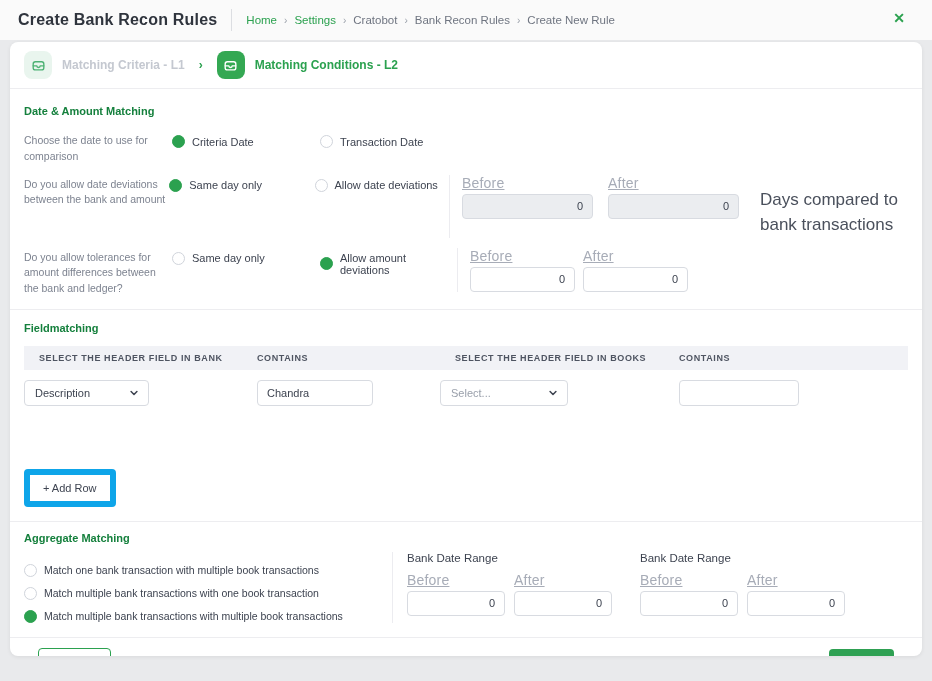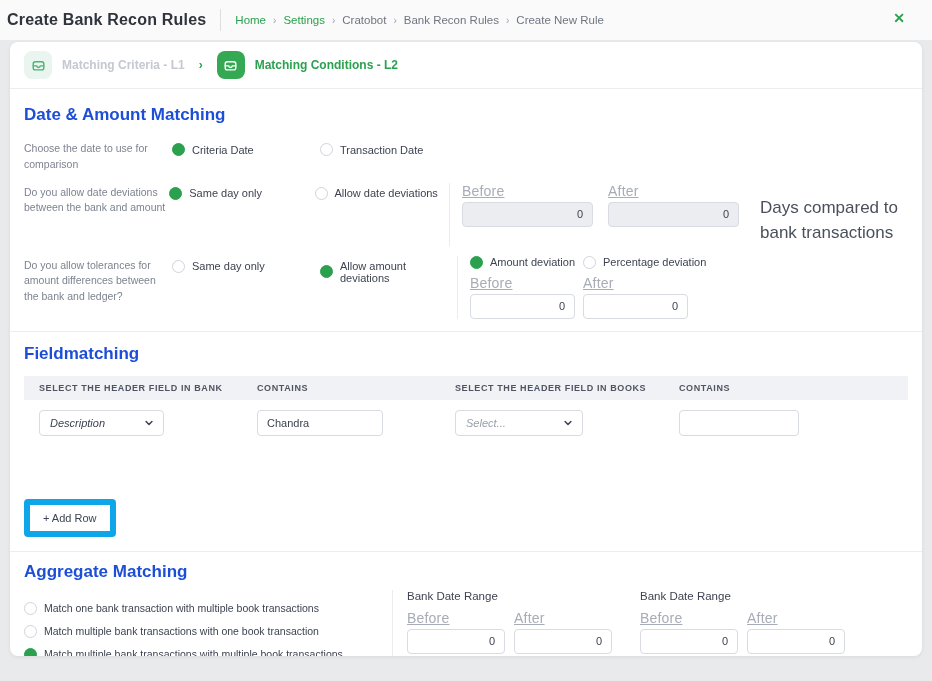--- a/index.html
+++ b/index.html
@@ -4,21 +4,21 @@
 <style>
   * { box-sizing: border-box; margin: 0; padding: 0; }
   html,body { width: 932px; height: 681px; }
   body {
     background: #e9eaec;
     font-family: "Liberation Sans", sans-serif;
     overflow: hidden;
     -webkit-font-smoothing: antialiased;
   }
   
-  .topbar { height: 40px; background: #fafafa; display: flex; align-items: center; padding-left: 7px; position: relative; }
+  .topbar { height: 40px; background: #fafafa; display: flex; align-items: center; padding-left: 18px; position: relative; }
   .page-title { font-size: 16px; font-weight: 700; color: #2f343d; letter-spacing: .2px; }
   .vsep { width: 1px; height: 22px; background: #dcdee2; margin: 0 14px; }
   .crumbs { display: flex; align-items: center; gap: 7px; font-size: 11.5px; }
   .crumb { color: #6f7581; }
   .crumb.link { color: #2ba14f; cursor: pointer; }
   .crumb-sep { color: #9aa0aa; font-size: 10px; }
   .close-btn { position: absolute; right: 27px; top: 11px; color: #2ba14f; font-size: 14px; font-weight: 700; cursor: pointer; line-height: 1; }
 
   
   .card { margin: 2px 10px 0; background: #fff; border-radius: 8px; height: 614px;
@@ -30,21 +30,21 @@
   .tile { width: 28px; height: 28px; border-radius: 8px; display: flex; align-items: center; justify-content: center; flex: none; }
   .tile.done { background: #e9f5ee; color: #4db274; }
   .tile.active { background: #34a853; color: #fff; }
   .tile svg { width: 15px; height: 15px; }
   .step-label { font-size: 12px; font-weight: 700; }
   .step-label.done { color: #c4c8d0; }
   .step-label.active { color: #2ba14f; }
   .step-sep { color: #2ba14f; font-size: 12px; font-weight: 700; margin: 0 14px; }
 
   .content { padding: 0 14px; flex: 1; }
-  .sec-title { font-size: 17px; font-weight: 600; color: #1d4ed8; }
+  .sec-title { font-size: 11px; font-weight: 600; color: #15803d; }
   .sec-title.first { margin: 16px 0 14px; }
   .hr { height: 1px; background: #ededf0; margin: 0 -14px; }
 
   
   .qrow { display: flex; align-items: flex-start; margin-bottom: 10px; }
   .qlabel { width: 148px; font-size: 10.5px; color: #7d8390; line-height: 1.5; padding-top: 2px; }
   .opt { display: flex; align-items: center; gap: 7px; font-size: 11px; color: #3d4350; cursor: pointer; padding-top: 4px; }
   .opt-col1 { width: 148px; }
   .opt-col2 { width: 137px; }
   .radio { width: 13px; height: 13px; border-radius: 50%; border: 1px solid #d0d4db; background: #fff; flex: none; }
@@ -61,26 +61,26 @@
   .dev-opts { display: flex; align-items: center; gap: 8px; margin-bottom: 6px; }
   .dev-opts .opt { padding-top: 0; }
   .num.small { width: 105px; }
 
   
   .fm-title { margin: 12px 0 12px; }
   .fm-head { display: grid; grid-template-columns: 218px 198px 224px 1fr; background: #f1f2f6; padding: 7px 0; }
   .fm-head span { font-size: 9px; font-weight: 700; color: #4e5461; letter-spacing: .6px; padding-left: 15px; }
   .fm-row { display: grid; grid-template-columns: 218px 198px 224px 1fr; padding: 10px 0 11px; align-items: center; }
   .selectbox { width: 125px; height: 26px; border: 1px solid #d8dbe1; border-radius: 4px; display: flex; align-items: center;
-               justify-content: space-between; padding: 0 9px 0 10px; font-size: 11px; color: #3d4350; margin-left: 15px;
-               cursor: pointer; background: #fff; font-style: italic; }
+               justify-content: space-between; padding: 0 9px 0 10px; font-size: 11px; color: #3d4350; 
+               cursor: pointer; background: #fff; }
   .selectbox.wide { width: 128px; }
   .selectbox .ph { color: #9aa0ab; }
   .selectbox svg { width: 10px; height: 10px; color: #3d4350; flex: none; }
-  .textinput { width: 126px; height: 26px; border: 1px solid #d8dbe1; border-radius: 4px; padding: 0 9px;
+  .textinput { width: 116px; height: 26px; border: 1px solid #d8dbe1; border-radius: 4px; padding: 0 9px;
                font-size: 11px; color: #3d4350; margin-left: 15px; font-family: inherit; outline: none; background: #fff; }
   .textinput.c4 { width: 120px; }
   .add-row { margin-top: 52px; margin-bottom: 14px; border: 6px solid #0ea5e9; background: #fff; border-radius: 4px;
              padding: 7px 13px; font-size: 11px; color: #3d4350; font-family: inherit; cursor: pointer; display: inline-block; }
 
   
   .agg-title { margin: 10px 0 8px; }
   .agg { display: flex; margin-bottom: 14px; }
   .agg-left { width: 368px; display: flex; flex-direction: column; gap: 10px; padding-top: 12px; }
   .agg-left .opt { font-size: 10.5px; padding-top: 0; }
@@ -186,30 +186,20 @@
       <div class="qlabel">Do you allow tolerances for amount differences between the bank and ledger?</div>
       <div class="opt opt-col1">
         <span class="radio"></span>
         <span>Same day only</span>
       </div>
       <div class="opt opt-col2">
         <span class="radio on"></span>
         <span>Allow amount deviations</span>
       </div>
       <div class="rpanel">
-        <div class="dev-opts">
-          <div class="opt">
-            <span class="radio on"></span>
-            <span>Amount deviation</span>
-          </div>
-          <div class="opt">
-            <span class="radio"></span>
-            <span>Percentage deviation</span>
-          </div>
-        </div>
         <div class="fields" style="gap:8px">
           <div class="fld">
             <span class="fld-label">Before</span>
             <input class="num small" value="0" style="">
           </div>
           <div class="fld">
             <span class="fld-label">After</span>
             <input class="num small" value="0" style="">
           </div>
         </div>

